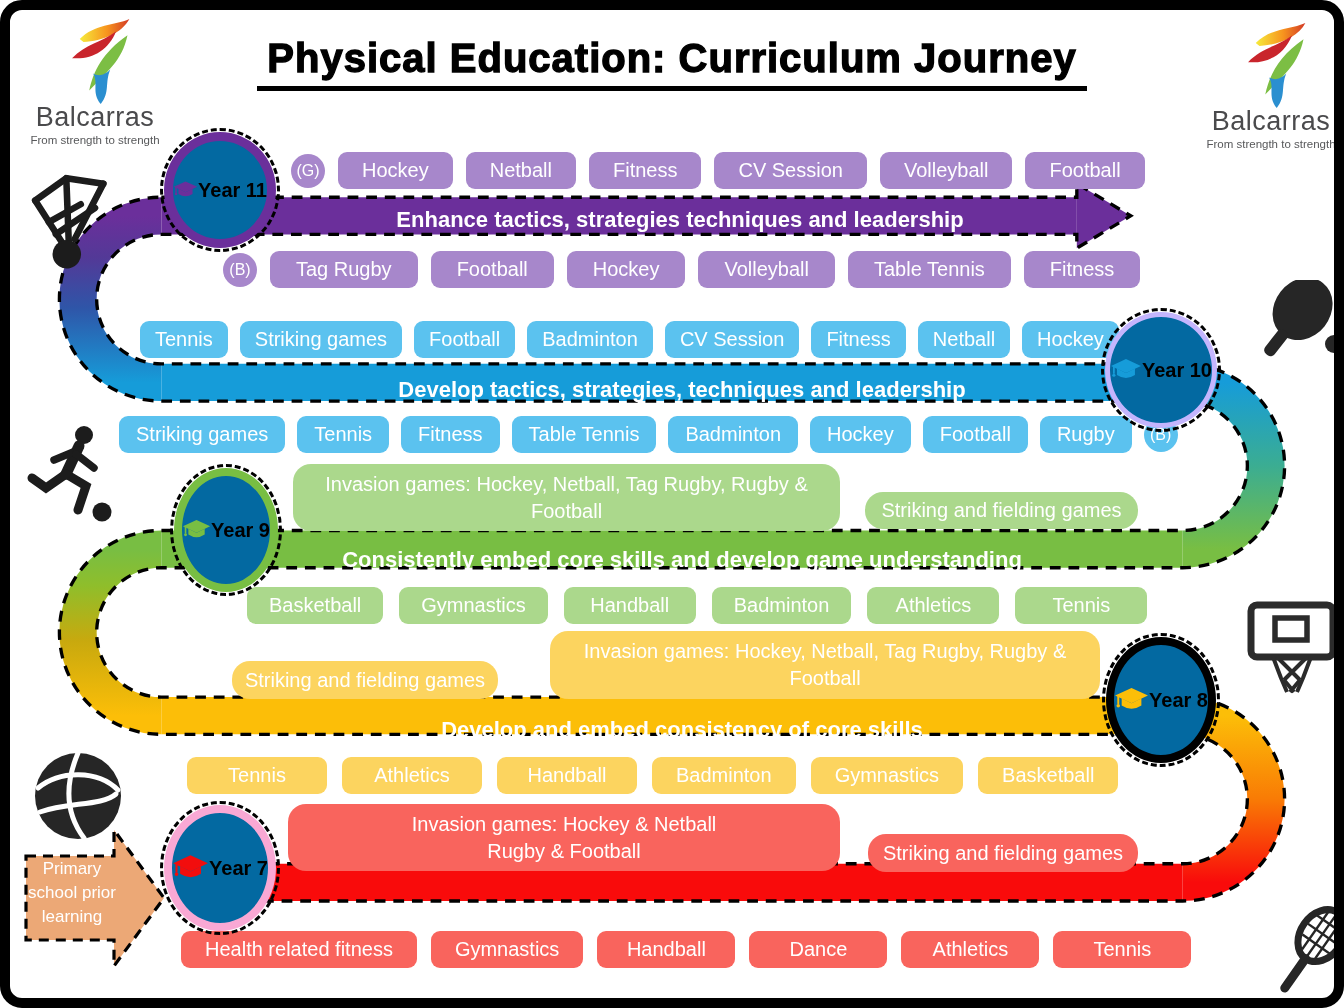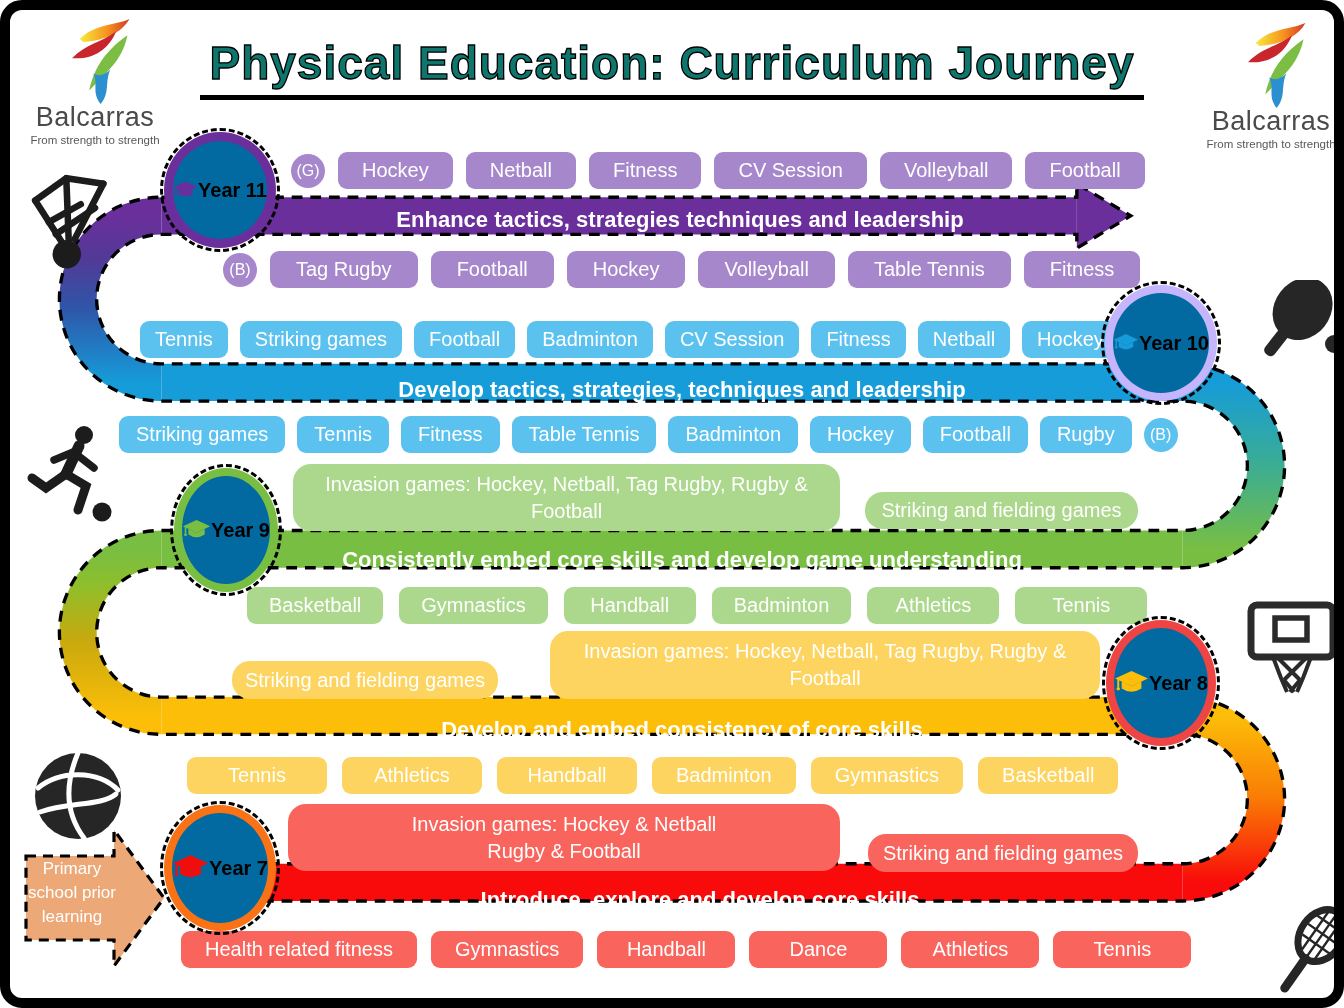--- a/index.html
+++ b/index.html
@@ -12,21 +12,21 @@
   svg{display:block;}
 
   
   .snake{position:absolute;left:0;top:0;width:1324px;height:988px;z-index:1;}
   .seg{fill:none;stroke-width:38px;}
   .outline{fill:none;stroke:#000;stroke-width:3.4px;stroke-dasharray:11 8;}
 
   
   .title-wrap{position:absolute;left:0;top:26px;width:100%;text-align:center;z-index:5;}
   .title-wrap h1{
-    display:inline-block;margin:0;font-size:46px;font-weight:bold;color:#0f766e;
+    display:inline-block;margin:0;font-size:40px;font-weight:bold;color:#000000;
     letter-spacing:1px;-webkit-text-stroke:1.3px #000;
     border-bottom:5px solid #000;padding:0 10px 5px;
   }
 
   
   .logo{z-index:5;width:150px;text-align:center;}
   .logo-left{left:10px;top:8px;}
   .logo-right{left:1186px;top:12px;}
   .logo .name{font-size:27px;color:#4a4a4c;letter-spacing:.5px;margin-top:-2px;}
   .logo .tagline{font-size:11.5px;color:#57585a;margin-top:1px;}
@@ -45,24 +45,24 @@
 
   
   .year-circle{
     z-index:6;background:#0369a1;border-radius:50%;box-sizing:border-box;
     display:flex;align-items:center;justify-content:center;
     outline:3px dashed #000;outline-offset:1px;
   }
   .year-circle .cap{width:56px;height:42px;}
   .year-circle .year-label{font-size:20px;font-weight:bold;color:#000;margin-top:1px;white-space:nowrap;}
   .yc-11{left:154px;top:122px;width:112px;height:116px;border:9px solid #6B2F9B;}
-  .yc-10{left:1095px;top:275px;width:112px;height:116px;border:8px solid #c4b5fd;}
+  .yc-10{left:1095px;top:302px;width:112px;height:116px;border:5px solid #c4b5fd;}
   .yc-9 {left:164px;top:458px;width:104px;height:124px;border:8px solid #78BE43;}
-  .yc-8 {left:1096px;top:610px;width:110px;height:126px;border:8px solid #ef4444;}
-  .yc-7 {left:154px;top:795px;width:112px;height:126px;border:8px solid #f97316;}
+  .yc-8 {left:1096px;top:627px;width:110px;height:126px;border:8px solid #000000;}
+  .yc-7 {left:154px;top:795px;width:112px;height:126px;border:8px solid #f9a8d4;}
   .cap-purple{color:#6B2F9B;} .cap-blue{color:#169CD9;} .cap-green{color:#78BE43;}
   .cap-yellow{color:#FCBE08;} .cap-red{color:#F20D0D;}
 
   
   .row{position:absolute;display:flex;align-items:center;gap:13px;z-index:4;}
   .pills{display:contents;}
   .pill{
     height:37px;line-height:37px;border-radius:9px;color:#fff;font-size:20px;
     text-align:center;white-space:nowrap;
   }
@@ -193,21 +193,20 @@
       <path d="M48,58 C54,68 46,78 56,90 C66,78 60,68 66,54 C58,62 52,60 48,58 Z" fill="#2B8FD0"></path>
     </svg>
     <div class="name">Balcarras</div>
     <div class="tagline">From strength to strength</div>
   </div>
 
   <div class="abs band-label bl11">Enhance tactics, strategies techniques and leadership</div>
   <div class="abs band-label bl10">Develop tactics, strategies, techniques and leadership</div>
   <div class="abs band-label bl9">Consistently embed core skills and develop game understanding</div>
   <div class="abs band-label bl8">Develop and embed consistency of core skills</div>
-  <div class="abs band-label bl7">Introduce, explore and develop core skills</div>
 
   <div class="abs year-circle yc-11">
     <svg class="cap cap-purple" fill="currentColor">
         <use href="#gradcap"></use>
       </svg>
     <div class="year-label">Year 11</div>
   </div>
   <div class="abs year-circle yc-10">
     <svg class="cap cap-blue" fill="currentColor">
         <use href="#gradcap"></use>

